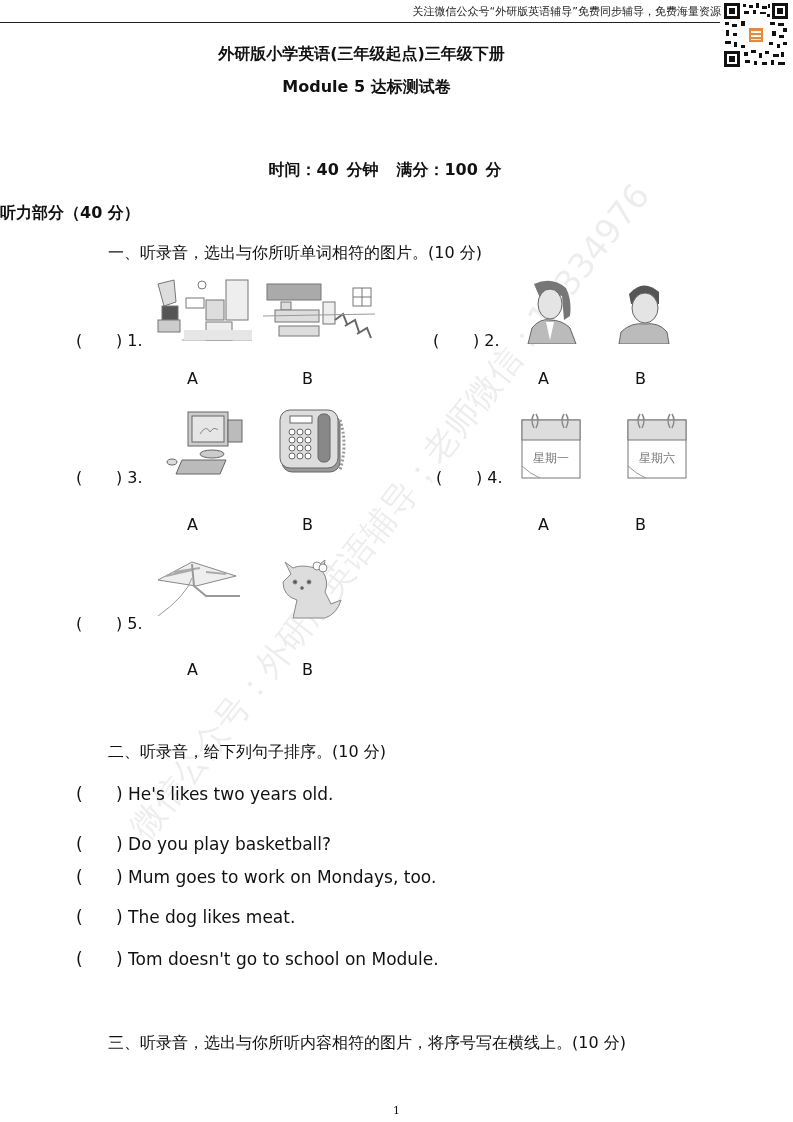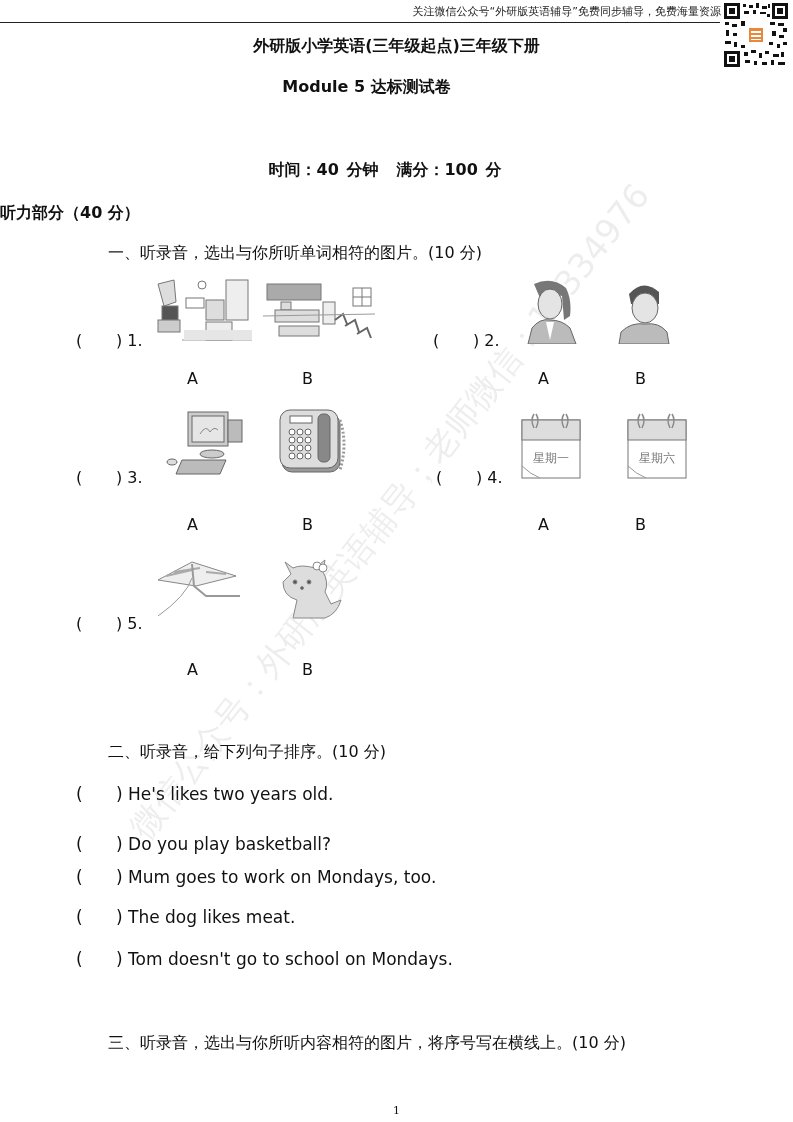--- a/index.html
+++ b/index.html
@@ -12,21 +12,21 @@
     }
     .header-rule {
       position: absolute; top: 22px; left: 0; width: 720px; height: 1px; background: #222;
     }
     .qr {
       position: absolute; top: 2px; left: 723px; width: 66px; height: 66px;
       background: #fff;
     }
 
     .title1 {
-      position: absolute; top: 36px; left: 0; width: 793px; text-align: center;
+      position: absolute; top: 44px; left: 0; width: 723px; text-align: center;
       font-size: 16px; font-weight: bold; letter-spacing: 0px;
     }
     .title2 {
       position: absolute; top: 77px; left: 0; width: 733px; text-align: center;
       font-size: 16px; font-weight: bold;
     }
     .meta {
       position: absolute; top: 160px; left: 0; width: 733px; text-align: center;
       font-size: 16px; font-weight: bold; word-spacing: 2px; padding-left: 37px;
     }
@@ -295,18 +295,18 @@
 <div class="sentence" style="top:825px;margin-top:9px;">
   <span class="paren-open">(</span><span>) Do you play basketball?</span>
 </div>
 <div class="sentence" style="top:867px;">
   <span class="paren-open">(</span><span>) Mum goes to work on Mondays, too.</span>
 </div>
 <div class="sentence" style="top:907px;">
   <span class="paren-open">(</span><span>) The dog likes meat.</span>
 </div>
 <div class="sentence" style="top:949px;">
-  <span class="paren-open">(</span><span>) Tom doesn't go to school on Mondays.</span>
+  <span class="paren-open">(</span><span>) Tom doesn't go to school on Module.</span>
 </div>
 
 <div class="section-head" style="top:1033px;">三、听录音，选出与你所听内容相符的图片，将序号写在横线上。(10 分)</div>
 
 <div class="page-number">1</div>
 
 </body></html>

